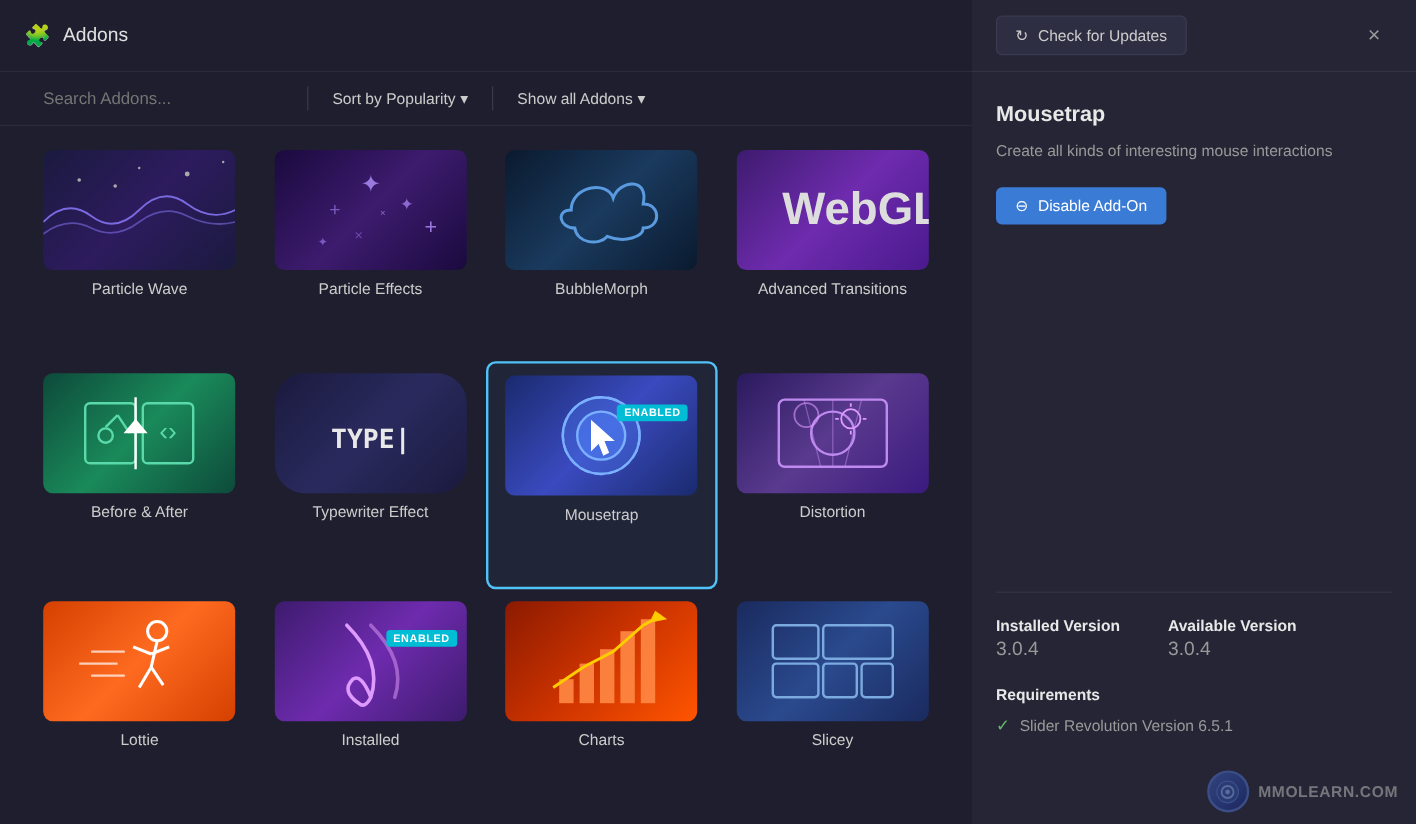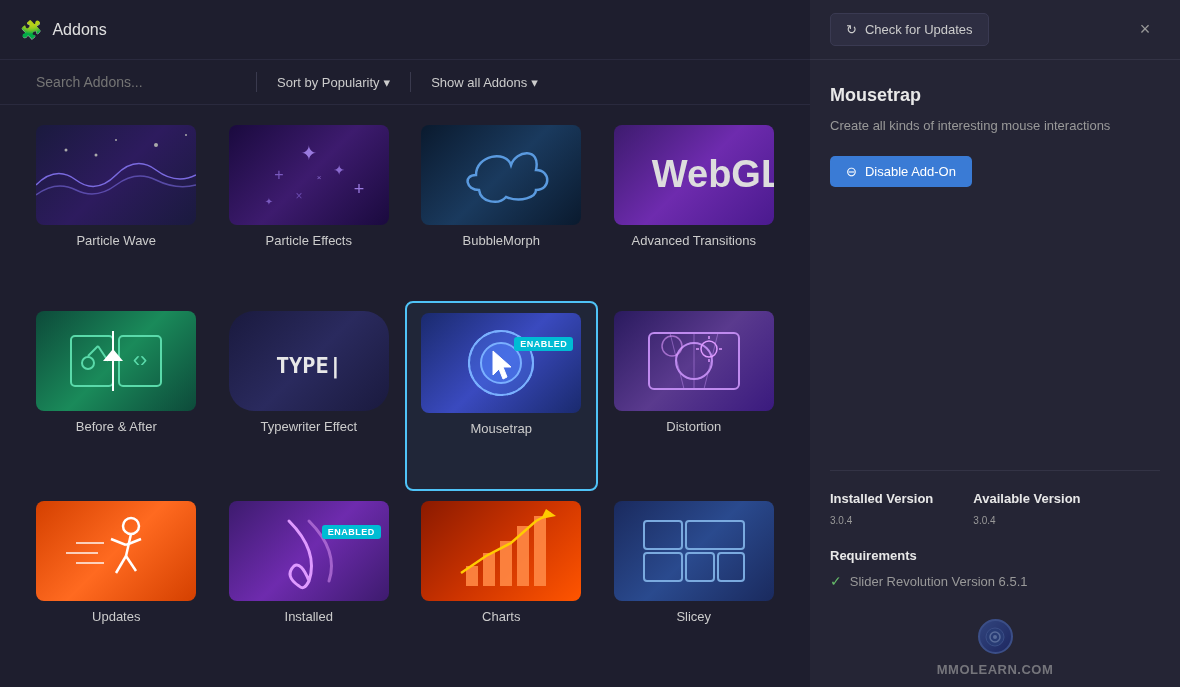--- a/index.html
+++ b/index.html
@@ -264,21 +264,21 @@
     .version-col label {
       color: #e8e8e8;
       font-size: 13px;
       font-weight: 600;
       display: block;
       margin-bottom: 4px;
     }
 
     .version-col span {
       color: #999;
-      font-size: 10px;
+      font-size: 16px;
     }
 
     .requirements-title {
       color: #e8e8e8;
       font-size: 13px;
       font-weight: 600;
       margin-bottom: 10px;
     }
 
     .requirement-item {
@@ -294,21 +294,20 @@
       font-size: 14px;
     }
 
     .watermark {
       display: flex;
       align-items: center;
       justify-content: flex-end;
       padding: 10px 15px;
       gap: 8px;
       opacity: 0.6;
-      flex-direction: column;
     }
 
     .watermark-logo {
       width: 35px;
       height: 35px;
       border-radius: 50%;
       background: linear-gradient(135deg, #3a5aae, #1a2a7e);
       display: flex;
       align-items: center;
       justify-content: center;
@@ -501,21 +500,21 @@
           <line x1="90" y1="44" x2="75" y2="38" stroke="#fff" stroke-width="2.5"></line>
           <line x1="90" y1="44" x2="105" y2="38" stroke="#fff" stroke-width="2.5"></line>
           <line x1="90" y1="55" x2="80" y2="72" stroke="#fff" stroke-width="2.5"></line>
           <line x1="90" y1="55" x2="100" y2="70" stroke="#fff" stroke-width="2.5"></line>
 
           <line x1="40" y1="42" x2="68" y2="42" stroke="#fff" stroke-width="2" opacity="0.7"></line>
           <line x1="30" y1="52" x2="62" y2="52" stroke="#fff" stroke-width="2" opacity="0.7"></line>
           <line x1="40" y1="62" x2="68" y2="62" stroke="#fff" stroke-width="2" opacity="0.7"></line>
         </svg>
       </div>
-      <span class="addon-label">Updates</span>
+      <span class="addon-label">Lottie</span>
     </div>
 
     <div class="addon-item">
       <div class="addon-thumb thumb-paintbrush">
         <span class="enabled-badge">ENABLED</span>
         <svg width="160" height="100" viewBox="0 0 160 100">
           <path d="M60 20 Q90 50 80 80 Q75 90 70 85 Q55 75 65 65 Q72 60 80 80" fill="none" stroke="#df9aff" stroke-width="3" stroke-linecap="round"></path>
           <path d="M80 20 Q110 50 100 80" fill="none" stroke="#bf7adf" stroke-width="3" stroke-linecap="round" opacity="0.7"></path>
         </svg>
       </div>

